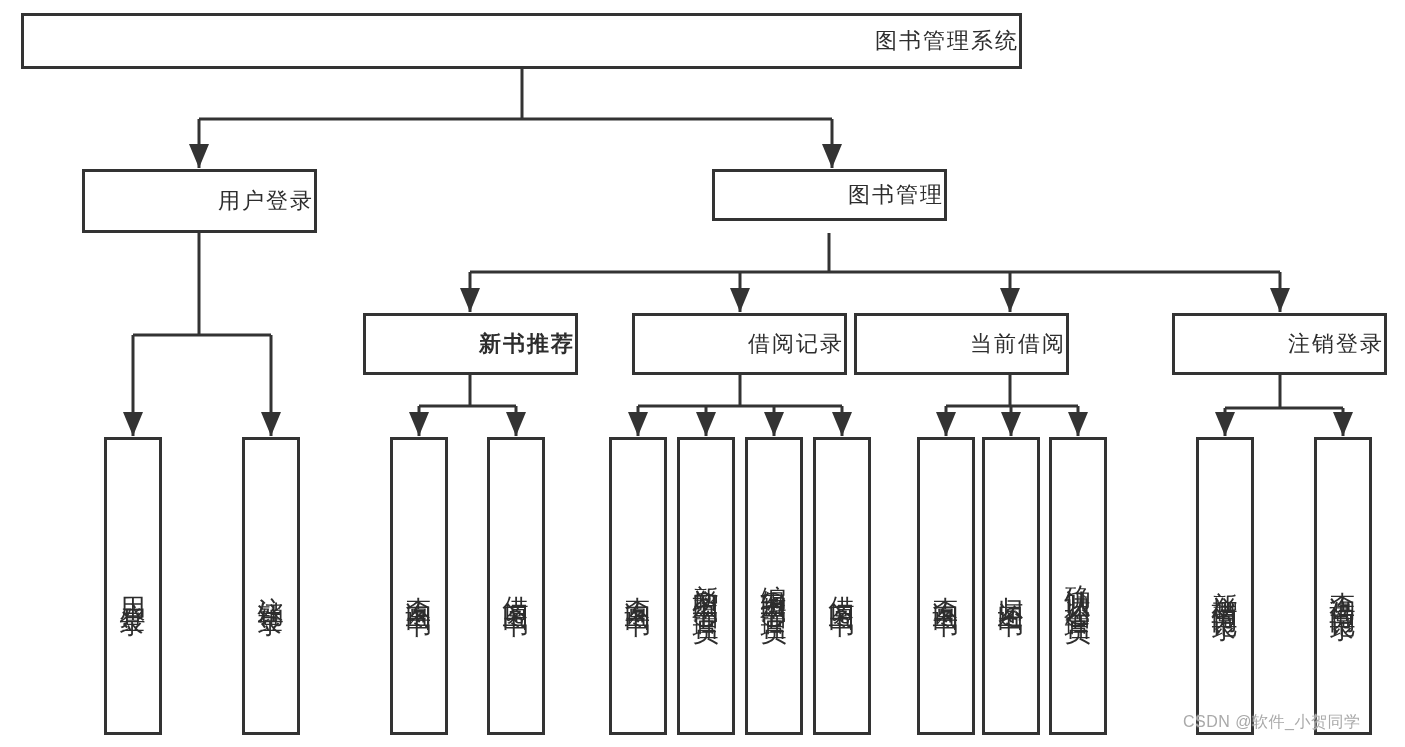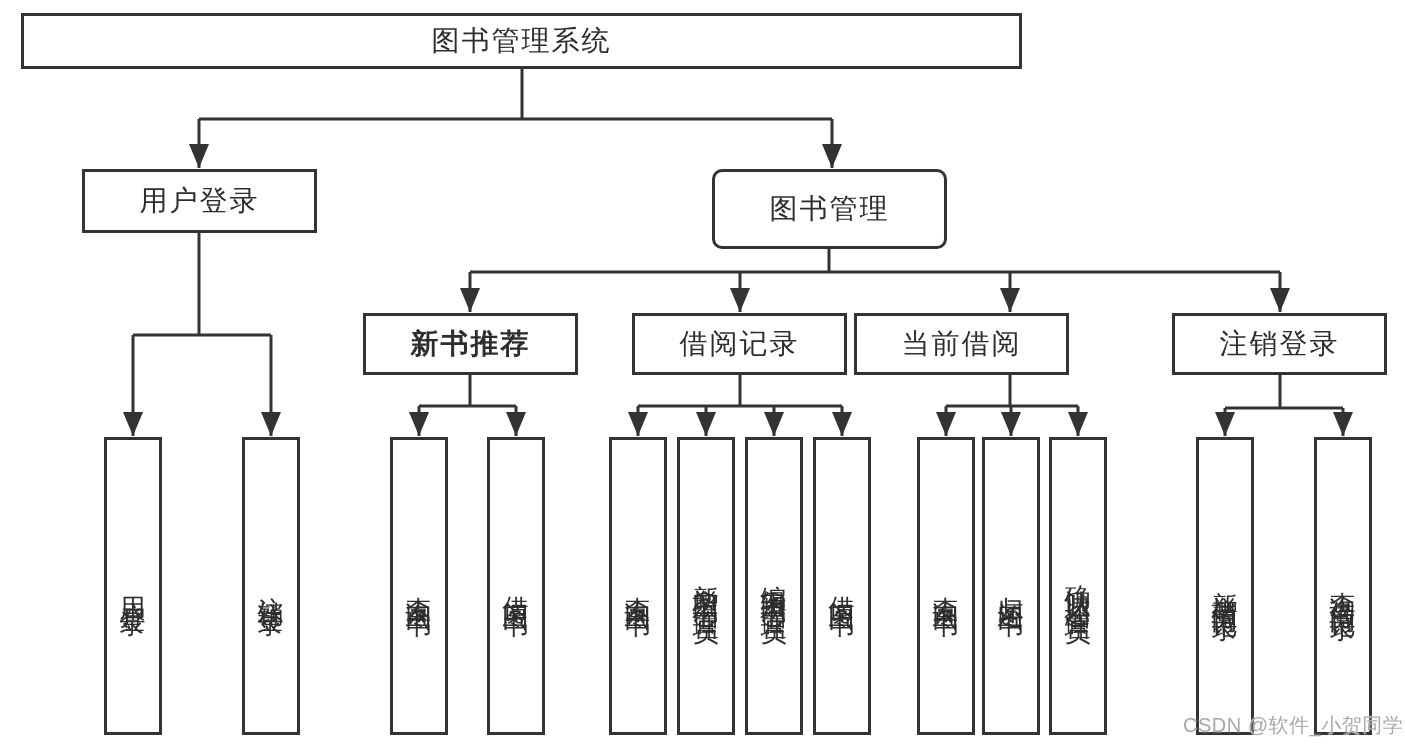--- a/index.html
+++ b/index.html
@@ -19,33 +19,33 @@
   .node {
     position: absolute;
     box-sizing: border-box;
     border: 3px solid #333333;
     background: #ffffff;
     display: flex;
     align-items: center;
     justify-content: center;
     color: #2d2d2d;
   }
-  .h-node { font-size: 28px; letter-spacing: 2px; white-space: nowrap; }
+  .h-node { font-size: 22px; letter-spacing: 2px; white-space: nowrap; justify-content: flex-end; }
   .v-node .vtext {
     writing-mode: vertical-rl;
     text-orientation: upright;
     font-size: 26px;
     letter-spacing: 5px;
     line-height: 1;
   }
   #watermark {
     position: absolute;
     left: 1183px;
     top: 712px;
-    font-size: 20px;
+    font-size: 16px;
     color: #a9a9a9;
     letter-spacing: 0.5px;
     white-space: nowrap;
     text-shadow: 0 0 2px #ffffff;
     z-index: 5;
   }
 </style>
 </head>
 <body>
 
@@ -101,21 +101,21 @@
     </g>
   </svg>
 
   <div class="node h-node" style="left:21px; top:13px; width:1001px; height:56px;">
     <span>图书管理系统</span>
   </div>
 
   <div class="node h-node" style="left:82px; top:169px; width:235px; height:64px;">
     <span>用户登录</span>
   </div>
-  <div class="node h-node" style="left:712px; top:169px; width:235px; height:80px;border-radius:10px;">
+  <div class="node h-node" style="left:712px; top:169px; width:235px; height:52px;">
     <span>图书管理</span>
   </div>
 
   <div class="node h-node" style="left:363px; top:313px; width:215px; height:62px;font-weight:bold;">
     <span>新书推荐</span>
   </div>
   <div class="node h-node" style="left:632px; top:313px; width:215px; height:62px;">
     <span>借阅记录</span>
   </div>
   <div class="node h-node" style="left:854px; top:313px; width:215px; height:62px;">

